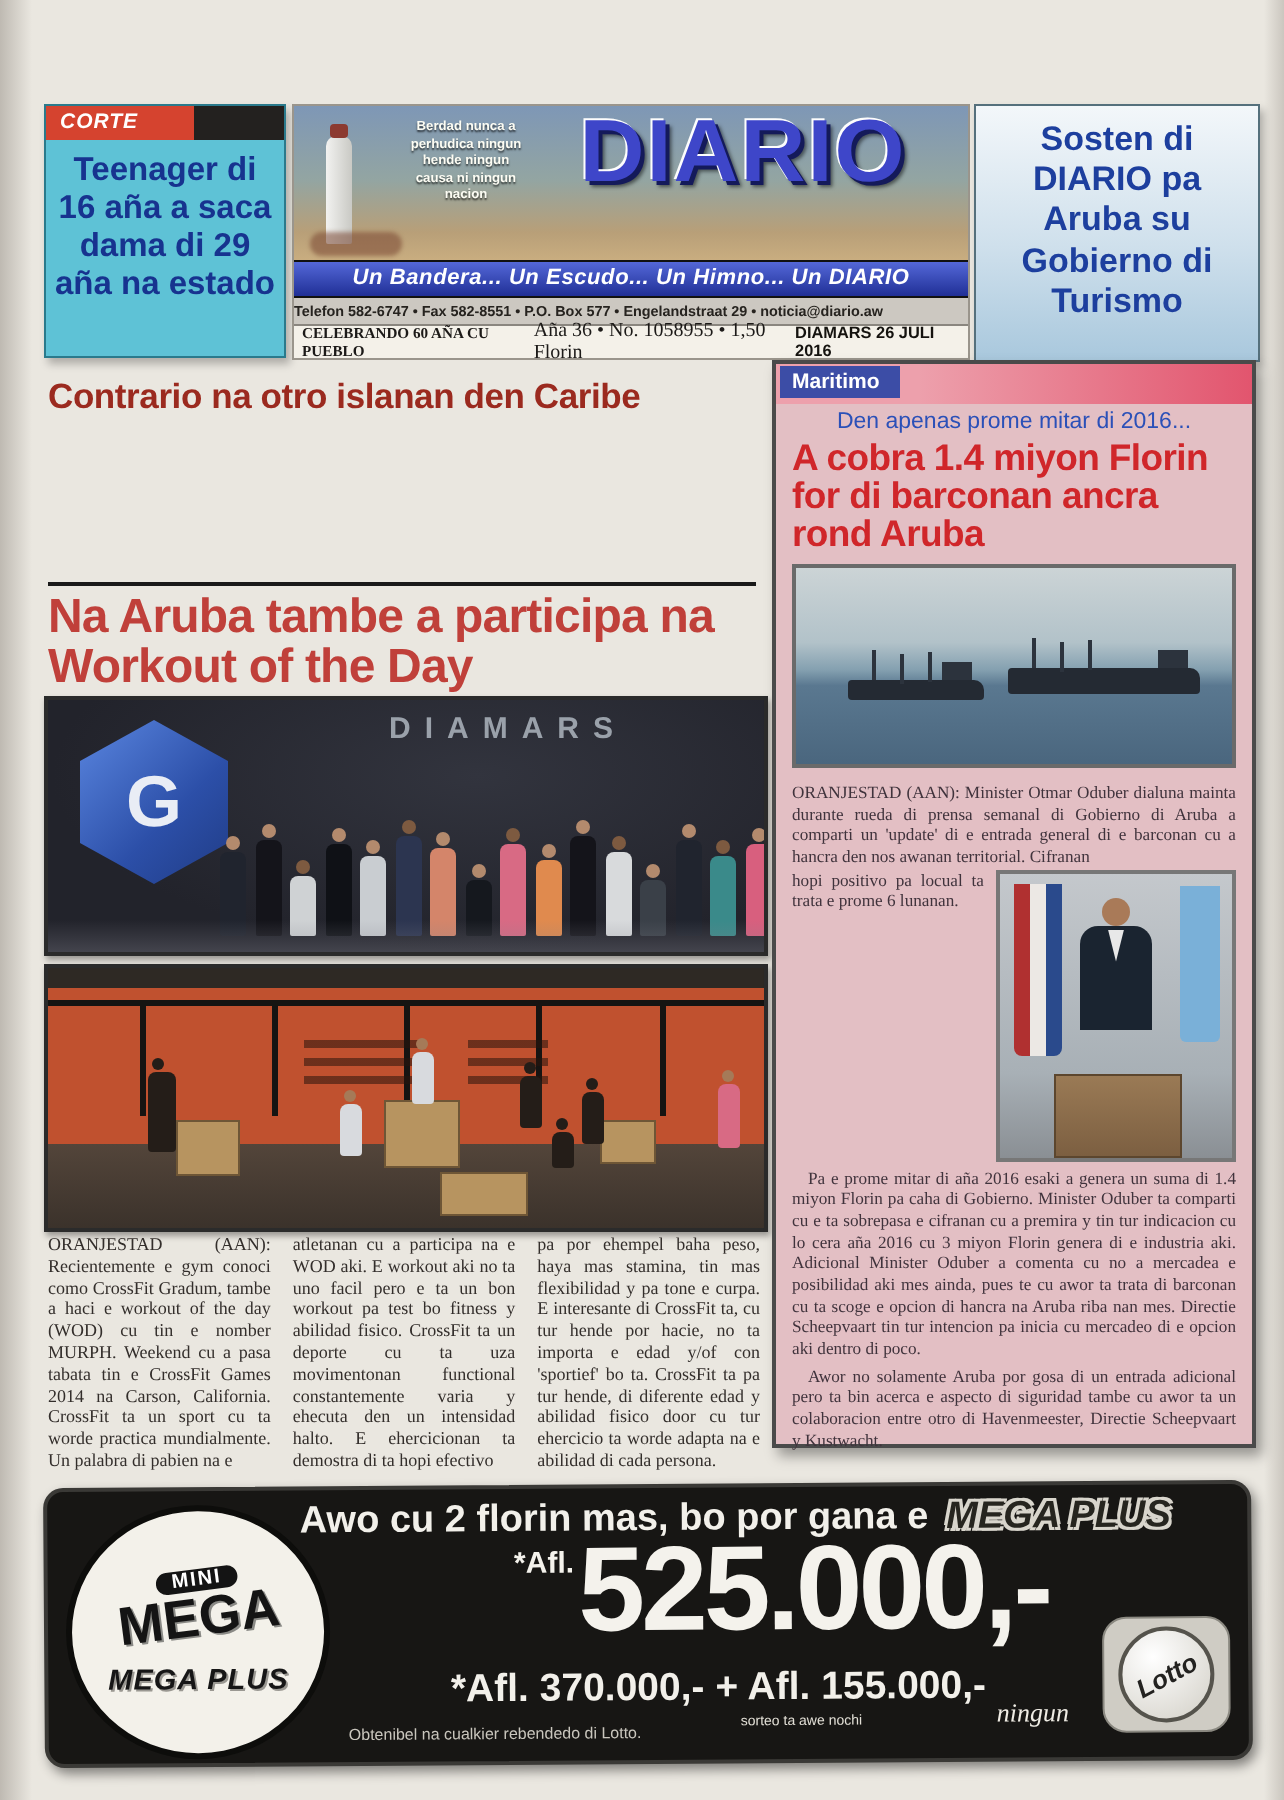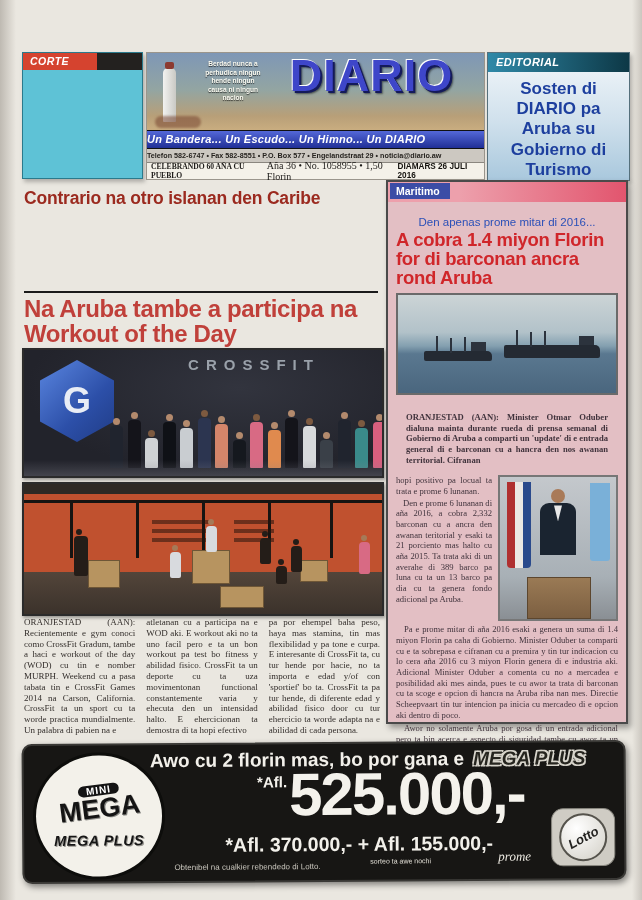--- a/index.html
+++ b/index.html
@@ -25,21 +25,21 @@
   .lighthouse::before{content:"";position:absolute;top:-6px;left:2px;width:9px;height:7px;background:#8c3a30;border-radius:2px;}
   .beach-people{position:absolute;left:8px;bottom:2px;width:46px;height:12px;background:rgba(120,70,50,.55);border-radius:6px;filter:blur(1px);}
   .motto{position:absolute;left:58px;top:7px;width:56px;color:#fdfdf4;font-size:6.6px;font-weight:bold;
         line-height:1.3;text-align:center;text-shadow:0 1px 1px rgba(0,0,0,.7);}
   .mast-title{position:absolute;left:114px;right:2px;top:0px;text-align:center;font-weight:bold;
         font-size:45px;letter-spacing:1px;color:#3e46c9;line-height:1.0;transform:scaleY(.98);
         text-shadow:-1px -1px 0 #fdfdfd,2px 2px 0 #141a5a,3px 3px 2px rgba(0,0,0,.5);}
   .mast-url{position:absolute;left:114px;right:2px;top:53px;text-align:center;font-weight:bold;font-size:14.5px;color:#2d35d0;
         text-shadow:1px 1px 0 #fff,-1px -1px 0 #fff,1px -1px 0 #fff,-1px 1px 0 #fff;}
   .mast-tagline{height:17px;background:linear-gradient(180deg,#5468d8,#202f96);color:#fff;font-weight:bold;
-        font-style:italic;font-size:11px;line-height:17px;text-align:left;letter-spacing:.3px;
+        font-style:italic;font-size:11px;line-height:17px;text-align:center;letter-spacing:.3px;
         border-top:1px solid #111;border-bottom:1px solid #111;}
   .mast-contact{height:13px;background:#ccc8c1;color:#26231f;font-size:7.2px;font-weight:bold;line-height:13px;
         text-align:left;border-bottom:1px solid #8a867f;}
   .mast-bottom{height:16px;background:#f4f1e9;display:flex;justify-content:space-between;align-items:center;padding:0 4px;}
   .mast-celeb{font-family:"Liberation Serif",serif;font-weight:bold;font-size:7.6px;color:#1c1a18;}
   .mast-edition{font-family:"Liberation Serif",serif;font-weight:normal;font-size:10px;color:#1c1a18;}
   .mast-date{font-weight:bold;font-size:8.2px;color:#15130f;}
 
   .edit-box{position:absolute;left:487px;top:52px;width:141px;height:127px;border:1px solid #55707c;
         background:linear-gradient(180deg,#f3f7fa 0%,#cfe0ec 55%,#a9c8dd 100%);box-shadow:2px 3px 4px rgba(0,0,0,.25);}
@@ -99,21 +99,21 @@
   
   .article{position:absolute;left:24px;top:617px;width:356px;display:flex;gap:11px;}
   .article .col{flex:1;font-family:"Liberation Serif",serif;font-size:9px;line-height:1.2;color:#332e2b;text-align:justify;}
 
   
   .maritimo{position:absolute;left:386px;top:180px;width:242px;height:544px;background:#e3bfc4;
         border:2px solid #4a4a4a;box-shadow:3px 4px 6px rgba(0,0,0,.35);box-sizing:border-box;}
   .mar-head{height:20px;background:linear-gradient(90deg,#eda0ac 0 30%,#e2556e);display:flex;}
   .mar-tab{background:#3c4da6;color:#fff;font-weight:bold;font-size:10.5px;line-height:16px;height:16px;
         padding:0 10px 0 6px;margin:1px 0 0 2px;}
-  .mar-kicker{color:#2b50b8;font-size:11.5px;text-align:center;margin-top:14px;}
+  .mar-kicker{color:#2b50b8;font-size:11.5px;text-align:center;margin-top:3px;}
   .mar-headline{color:#d0262a;font-weight:bold;font-size:18.5px;line-height:1.03;padding:2px 8px 0 8px;letter-spacing:-.3px;}
   .ship-photo{position:relative;margin:6px 8px 5px 8px;height:98px;border:2px solid #6a6a6a;overflow:hidden;
         background:linear-gradient(180deg,#ccd4d6 0%,#b2c2c9 38%,#84a0b0 52%,#5a7890 60%,#4a667e 100%);}
   .ship{position:absolute;background:#242a33;border-radius:2px 5px 2px 2px;}
   .ship::before{content:"";position:absolute;right:6px;top:-9px;width:15px;height:9px;background:#2c333d;}
   .ship::after{content:"";position:absolute;left:12px;top:-15px;width:2px;height:15px;background:#2c333d;box-shadow:14px 2px 0 #2c333d,28px 1px 0 #2c333d;}
   .ship.s1{right:16px;top:50px;width:96px;height:13px;}
   .ship.s2{left:26px;top:56px;width:68px;height:10px;}
   .mar-body{padding:2px 8px 0 8px;font-family:"Liberation Serif",serif;font-size:8.6px;line-height:1.24;
         color:#40333c;text-align:justify;}
@@ -124,21 +124,21 @@
         background:linear-gradient(180deg,#c4c8cc 0%,#a8b0b6 70%,#8a8f94 100%);}
   .flag-nl{position:absolute;left:7px;top:5px;width:24px;height:86px;
         background:linear-gradient(90deg,#b03030 0 34%,#ece8e4 34% 66%,#2a4a8c 66%);border-radius:0 0 4px 4px;}
   .flag-un{position:absolute;right:6px;top:6px;width:20px;height:78px;background:#7ab0d8;border-radius:0 0 3px 3px;}
   .podium-man{position:absolute;left:50%;top:26px;width:36px;height:52px;margin-left:-18px;background:#1a2430;border-radius:9px 9px 0 0;}
   .podium-man::before{content:"";position:absolute;top:-14px;left:11px;width:14px;height:14px;border-radius:50%;background:#a97a58;}
   .podium-man::after{content:"";position:absolute;top:2px;left:14px;width:8px;height:16px;background:#e8e8e8;clip-path:polygon(50% 0,100% 0,50% 100%,0 0);}
   .podium-desk{position:absolute;left:50%;bottom:0;width:62px;height:40px;margin-left:-31px;
         background:linear-gradient(180deg,#9a7a55,#7c5f41);border:1px solid #5c462e;}
   .mar-body p.wide{margin:3px 0 0 0;text-indent:8px;}
-  .mar-body p.first{margin:10px;text-indent:0;font-weight:bold;}
+  .mar-body p.first{margin:0;text-indent:0;}
 
   
   .ad{position:absolute;left:22px;top:742px;width:604px;height:140px;background:#171614;border-radius:10px;
         transform:rotate(-.4deg);box-shadow:2px 3px 6px rgba(0,0,0,.45);border:2px solid #3a3936;box-sizing:border-box;}
   .ad-circle{position:absolute;left:9px;top:7px;width:126px;height:121px;background:#f3f1ea;border-radius:50%;
         border:3px solid #0d0d0b;display:flex;flex-direction:column;align-items:center;justify-content:center;}
   .ad-mini{background:#141414;color:#fff;font-weight:bold;font-size:10px;padding:0 8px;border-radius:7px;
         transform:rotate(-7deg);letter-spacing:1px;}
   .ad-mega{font-weight:bold;font-size:27px;color:#141414;transform:rotate(-7deg);letter-spacing:0px;margin-top:-2px;
         text-shadow:1px 1px 0 #8a8a86;}
@@ -161,52 +161,52 @@
         border:2px solid #55534c;display:flex;align-items:center;justify-content:center;}
   .lotto-ball span{font-weight:bold;font-style:italic;font-size:13px;color:#232220;transform:rotate(-28deg);}
 </style>
 </head>
 <body>
 
 <div class="page">
 
   <div class="corte-box">
     <div class="corte-tab">CORTE</div>
+    <div class="corte-text">Teenager di 16 aña a saca dama di 29 aña na estado</div>
   </div>
 
   <div class="mast">
     <div class="mast-photo">
       <div class="lighthouse"></div>
       <div class="beach-people"></div>
       <div class="motto">Berdad nunca a perhudica ningun hende ningun causa ni ningun nacion</div>
       <div class="mast-title">DIARIO</div>
     </div>
     <div class="mast-tagline">Un Bandera...  Un Escudo...  Un Himno...  Un DIARIO</div>
     <div class="mast-contact">Telefon 582-6747  •  Fax 582-8551  •  P.O. Box 577  •  Engelandstraat 29  •  noticia@diario.aw</div>
     <div class="mast-bottom">
       <span class="mast-celeb">CELEBRANDO 60 AÑA CU PUEBLO</span>
       <span class="mast-edition">Aña 36 • No. 1058955 • 1,50 Florin</span>
       <span class="mast-date">DIAMARS 26 JULI 2016</span>
     </div>
   </div>
 
   <div class="edit-box">
-    <div class="edit-tab">EDITORIAL</div>
     <div class="edit-text">Sosten di DIARIO pa Aruba su Gobierno di Turismo</div>
   </div>
 
   <div class="kicker">Contrario na otro islanan den Caribe</div>
   <div class="lead-rule"></div>
   <div class="subhead">Na Aruba tambe a participa na Workout of the Day</div>
 
   <div class="photo photo1">
     <div class="hexlogo">
       <span>G</span>
     </div>
-    <div class="cf-text">CROSSFIT</div>
+    <div class="cf-text">DIAMARS</div>
     <div class="crowd">
       <i class="pe"></i>
         <i class="pe"></i>
         <i class="pe"></i>
         <i class="pe"></i>
         <i class="pe"></i>
         <i class="pe"></i>
       <i class="pe"></i>
         <i class="pe"></i>
         <i class="pe"></i>
@@ -258,21 +258,20 @@
     <div class="mar-headline">A cobra 1.4 miyon Florin for di barconan ancra rond Aruba</div>
     <div class="ship-photo">
       <div class="ship s2"></div>
       <div class="ship s1"></div>
     </div>
     <div class="mar-body">
       <p class="first">ORANJESTAD (AAN): Minister Otmar Oduber dialuna mainta durante rueda di prensa semanal di Gobierno di Aruba a comparti un 'update' di e entrada general di e barconan cu a hancra den nos awanan territorial. Cifranan</p>
       <div class="mar-row">
         <div class="mar-narrow">
           <p>hopi positivo pa locual ta trata e prome 6 lunanan.</p>
-          <p>Den e prome 6 lunanan di aña 2016, a cobra 2,332 barconan cu a ancra den awanan teritorial y esaki ta 21 porciento mas halto cu aña 2015. Ta trata aki di un averahe di 389 barco pa luna cu ta un 13 barco pa dia cu ta genera fondo adicional pa Aruba.</p>
         </div>
         <div class="podium-photo">
           <div class="flag-nl"></div>
           <div class="flag-un"></div>
           <div class="podium-man"></div>
           <div class="podium-desk"></div>
         </div>
       </div>
       <p class="wide">Pa e prome mitar di aña 2016 esaki a genera un suma di 1.4 miyon Florin pa caha di Gobierno. Minister Oduber ta comparti cu e ta sobrepasa e cifranan cu a premira y tin tur indicacion cu lo cera aña 2016 cu 3 miyon Florin genera di e industria aki. Adicional Minister Oduber a comenta cu no a mercadea e posibilidad aki mes ainda, pues te cu awor ta trata di barconan cu ta scoge e opcion di hancra na Aruba riba nan mes. Directie Scheepvaart tin tur intencion pa inicia cu mercadeo di e opcion aki dentro di poco.</p>
       <p class="wide">Awor no solamente Aruba por gosa di un entrada adicional pero ta bin acerca e aspecto di siguridad tambe cu awor ta un colaboracion entre otro di Havenmeester, Directie Scheepvaart y Kustwacht.</p>
@@ -293,21 +292,21 @@
       <span class="ad-prefix">*Afl.</span>
       <span class="ad-amount">525.000,-</span>
     </div>
     <div class="ad-breakdown">
       <span>*Afl. 370.000,-</span>
       <span>+</span>
       <span>Afl. 155.000,-</span>
     </div>
     <div class="ad-note-left">Obtenibel na cualkier rebendedo di Lotto.</div>
     <div class="ad-note-mid">sorteo ta awe nochi</div>
-    <div class="ad-note-right">prome</div>
+    <div class="ad-note-right">ningun</div>
     <div class="lotto">
       <div class="lotto-ball">
         <span>Lotto</span>
       </div>
     </div>
   </div>
 
 </div>
 
 </body></html>

